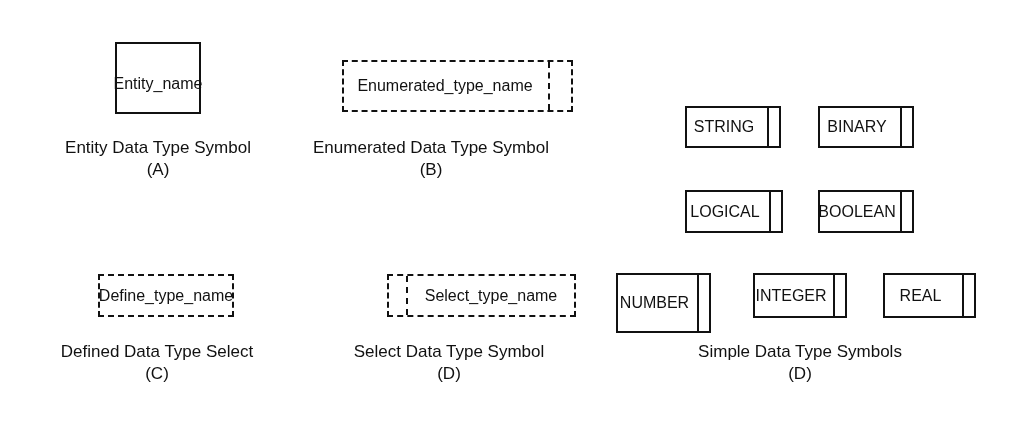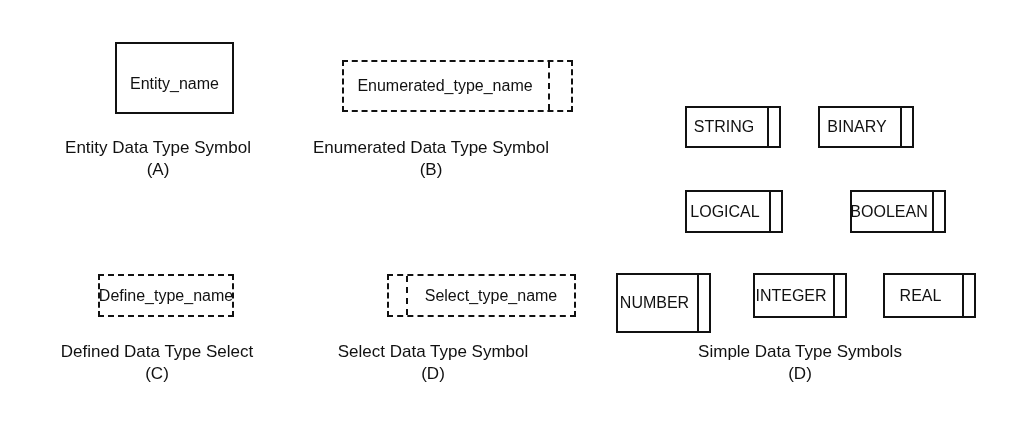--- a/index.html
+++ b/index.html
@@ -38,45 +38,45 @@
   }
   .vline.dash { border-left-style: dashed; }
   .caption {
     position: absolute;
     text-align: center;
     font-size: 17px;
     line-height: 22px;
   }
 
   
-  #entity-box      { left: 115px; top: 42px;  width: 119px; height: 72px; padding-top: 12px; }
+  #entity-box      { left: 115px; top: 42px;  width: 86px; height: 72px; padding-top: 12px; }
   #enumerated-box  { left: 342px; top: 60px;  width: 231px; height: 52px; padding-right: 25px; }
   #enumerated-box .vline { right: 21px; }
 
   
   .simple { padding-right: 18px; }
   .simple .vline { right: 10px; }
   #string-box  { left: 685px; top: 106px; width: 96px; height: 42px; }
   #binary-box  { left: 818px; top: 106px; width: 96px; height: 42px; }
   #logical-box { left: 685px; top: 190px; width: 98px; height: 43px; }
-  #boolean-box { left: 818px; top: 190px; width: 96px; height: 43px; margin-left: 32px; }
+  #boolean-box { left: 818px; top: 190px; width: 96px; height: 43px; }
   #number-box  { left: 616px; top: 273px; width: 95px; height: 60px; }
   #integer-box { left: 753px; top: 273px; width: 94px; height: 45px; }
   #real-box    { left: 883px; top: 273px; width: 93px; height: 45px; }
 
   
   #defined-box { left: 98px;  top: 274px; width: 136px; height: 43px; }
   #select-box  { left: 365px; top: 274px; width: 189px; height: 43px; padding-left: 19px; margin-left: 22px; }
   #select-box .vline { left: 17px; }
 
   
   #caption-entity     { left: 38px;  top: 137px; width: 240px; }
   #caption-enumerated { left: 311px; top: 137px; width: 240px; }
   #caption-defined    { left: 37px;  top: 341px; width: 240px; }
-  #caption-select     { left: 313px; top: 341px; width: 240px; }
+  #caption-select     { left: 329px; top: 341px; width: 240px; }
   #caption-simple     { left: 680px; top: 341px; width: 240px; }
 </style>
 </head>
 <body>
 
 <div class="canvas">
 
   <div id="entity-box" class="box">
     <span>Entity_name</span>
   </div>

